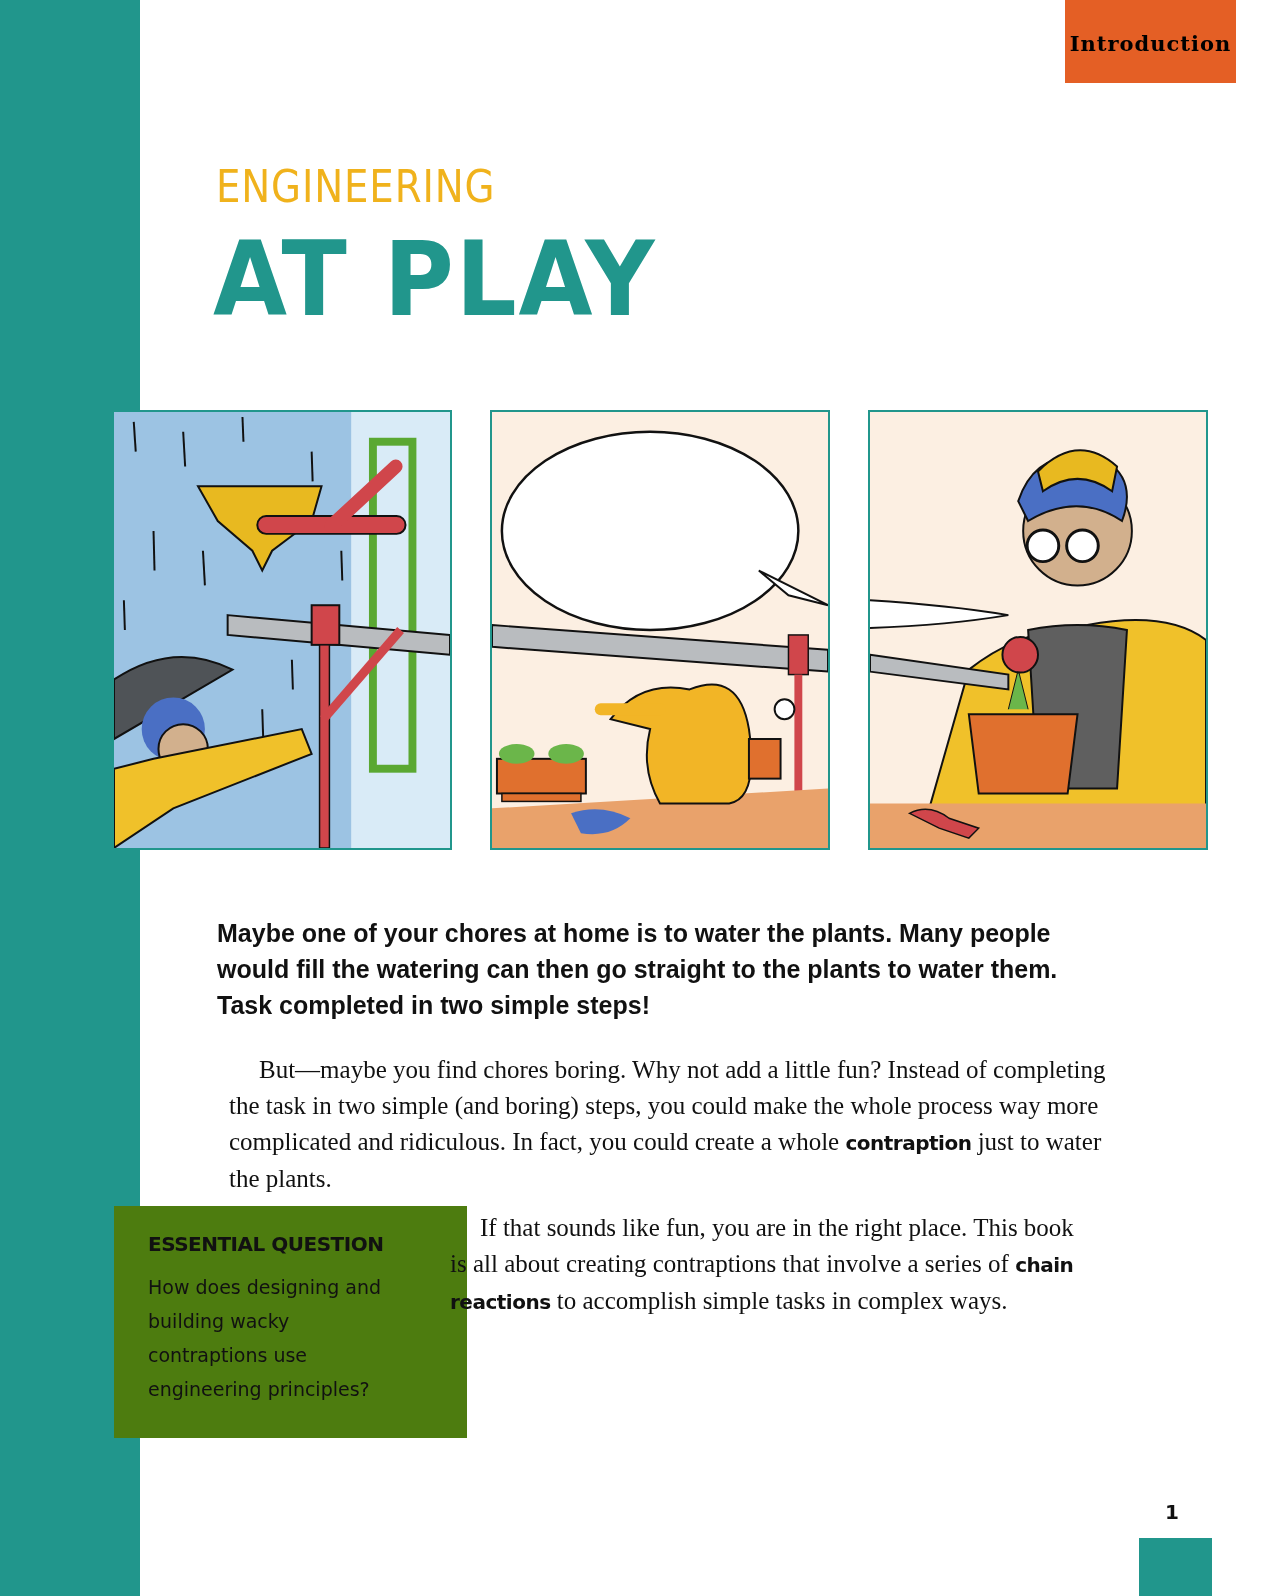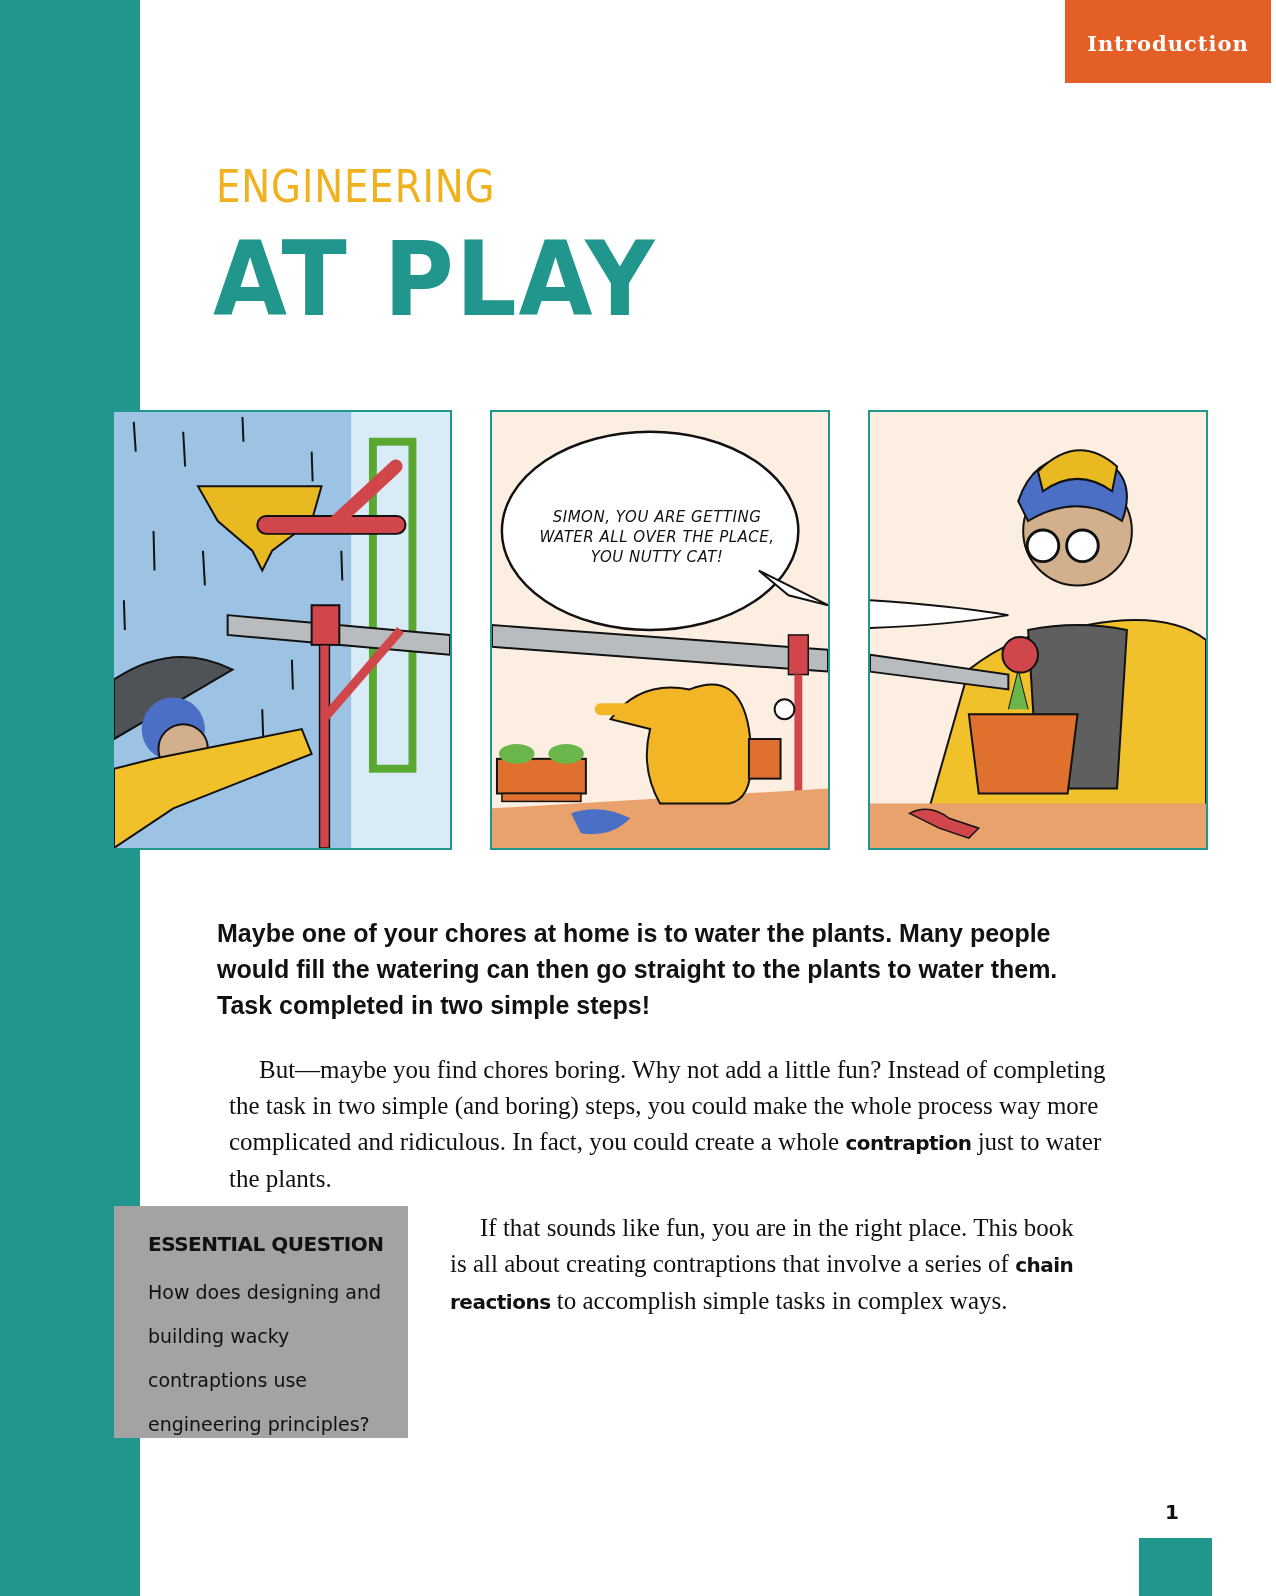--- a/index.html
+++ b/index.html
@@ -1,34 +1,34 @@
 <!DOCTYPE html>
 <html><head>
 <meta charset="utf-8">
 <style>
   html, body { margin:0; padding:0; }
   body { width:1276px; height:1596px; position:relative; background:#ffffff; overflow:hidden; font-family:"Liberation Serif", serif; }
   .teal-band { position:absolute; left:0; top:0; width:140px; height:1596px; background:#21968c; }
-  .intro-tab { position:absolute; left:1065px; top:0; width:206px; height:83px; background:#e45f25; color:#ffffff; font-family:"DejaVu Serif", serif; font-weight:bold; font-size:21px; letter-spacing:1px; display:flex; align-items:center; justify-content:center; padding-top:4px; box-sizing:border-box; }
+  .intro-tab { position:absolute; left:1065px; top:0; width:171px; height:83px; background:#e45f25; color:#000000; font-family:"DejaVu Serif", serif; font-weight:bold; font-size:21px; letter-spacing:1px; display:flex; align-items:center; justify-content:center; padding-top:4px; box-sizing:border-box; }
   .kicker { position:absolute; left:216px; top:160px; font-family:"DejaVu Sans", sans-serif; font-size:45px; color:#f0b21c; letter-spacing:1px; transform:scaleX(0.86); transform-origin:left; font-weight:normal; }
   .title { position:absolute; left:213px; top:222px; font-family:"DejaVu Sans", sans-serif; font-weight:bold; font-size:104px; color:#21968c; letter-spacing:2px; transform:scaleX(0.92); transform-origin:left; line-height:1.1; }
   .panel { position:absolute; top:410px; height:440px; border:2px solid #21968c; box-sizing:border-box; overflow:hidden; }
   .p1 { left:112px; width:340px; background:#9cc3e3; }
   .p2 { left:490px; width:340px; background:#fcefe2; }
   .p3 { left:868px; width:340px; background:#fcefe2; }
   .panel svg { position:absolute; left:0; top:0; width:100%; height:100%; }
   .bubble-text { position:absolute; left:40px; top:95px; width:250px; text-align:center; font-family:"DejaVu Sans", sans-serif; font-style:italic; font-size:15px; line-height:20px; color:#111; letter-spacing:0.5px; }
   .lead { position:absolute; left:217px; top:915px; width:860px; font-family:Liberation Sans, sans-serif; font-weight:bold; font-size:25px; line-height:36px; color:#111; }
   .body1 { position:absolute; left:217px; top:1040px; width:880px; font-size:25px; line-height:36px; color:#111; }
   .body2 { position:absolute; left:450px; top:1210px; width:640px; font-size:25px; line-height:36px; color:#111; }
   .indent { display:inline-block; width:30px; }
   .kw { font-family:"DejaVu Sans", sans-serif; font-weight:bold; font-size:20px; letter-spacing:-0.5px; }
-  .eq-box { position:absolute; left:114px; top:1206px; width:294px; height:232px; background:#a3a3a3; padding:26px 0 0 34px; box-sizing:border-box; }
+  .eq-box { position:absolute; left:114px; top:1206px; width:353px; height:232px; background:#4d7c0f; padding:26px 0 0 34px; box-sizing:border-box; }
   .eq-title { font-family:"DejaVu Sans", sans-serif; font-weight:bold; font-size:20px; color:#111; letter-spacing:-0.5px; margin-bottom:14px; }
-  .eq-text { font-family:"DejaVu Sans", sans-serif; font-size:19px; line-height:44px; color:#111; width:250px; }
+  .eq-text { font-family:"DejaVu Sans", sans-serif; font-size:19px; line-height:34px; color:#111; width:250px; }
   .page-num { position:absolute; left:1165px; top:1500px; font-family:"DejaVu Sans", sans-serif; font-weight:bold; font-size:20px; color:#111; }
   .page-tab { position:absolute; left:1139px; top:1538px; width:73px; height:58px; background:#21968c; }
 </style>
 </head>
 <body>
 
 <div class="teal-band"></div>
 <div class="intro-tab">Introduction</div>
 
 <div class="kicker">ENGINEERING</div>
@@ -76,21 +76,20 @@
     <path d="M80,405 Q110,395 140,410 Q120,430 90,425 Z" fill="#4a6fc4"></path>
     <rect x="5" y="350" width="90" height="35" fill="#e0702e" stroke="#111" stroke-width="2"></rect>
     <rect x="10" y="385" width="80" height="8" fill="#e0702e" stroke="#111" stroke-width="1.5"></rect>
     <ellipse cx="25" cy="345" rx="18" ry="10" fill="#6bb64a"></ellipse>
       <ellipse cx="75" cy="345" rx="18" ry="10" fill="#6bb64a"></ellipse>
     <path d="M120,310 Q150,270 200,280 Q250,260 260,320 Q270,390 240,395 L170,395 Q150,360 160,320 Z" fill="#f2b526" stroke="#111" stroke-width="2"></path>
     <line x1="170" y1="300" x2="110" y2="300" stroke="#f2b526" stroke-width="12" stroke-linecap="round"></line>
     <rect x="260" y="330" width="32" height="40" fill="#e0702e" stroke="#111" stroke-width="2"></rect>
     <circle cx="296" cy="300" r="10" fill="#fff" stroke="#111" stroke-width="2"></circle>
   </svg>
-  <div class="bubble-text">SIMON, YOU ARE GETTING WATER ALL OVER THE PLACE, YOU NUTTY CAT!</div>
 </div>
 
 <div class="panel p3">
   <svg viewBox="0 0 340 440" preserveAspectRatio="none">
     <path d="M0,190 Q80,195 140,205 Q80,215 0,218" fill="#fff" stroke="#111" stroke-width="2"></path>
     <path d="M100,260 Q150,220 220,215 Q300,200 340,230 L340,400 L60,400 Z" fill="#f0c12a" stroke="#111" stroke-width="2"></path>
     <path d="M160,220 Q210,210 260,220 L250,380 L170,380 Z" fill="#5f5f5f" stroke="#111" stroke-width="2"></path>
     <circle cx="210" cy="120" r="55" fill="#d2b08d" stroke="#111" stroke-width="2"></circle>
     <path d="M150,90 Q170,30 240,50 Q270,70 255,110 Q210,80 160,110 Z" fill="#4a6fc4" stroke="#111" stroke-width="2"></path>
     <path d="M170,60 Q210,20 250,55 L245,80 Q210,55 175,80 Z" fill="#e8b920" stroke="#111" stroke-width="2"></path>

